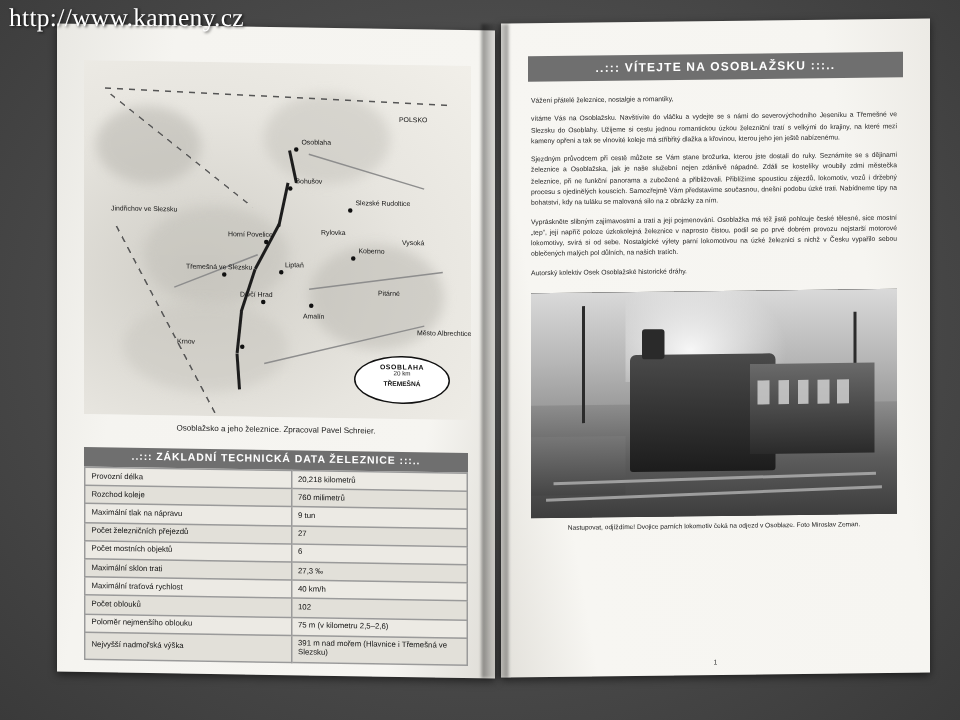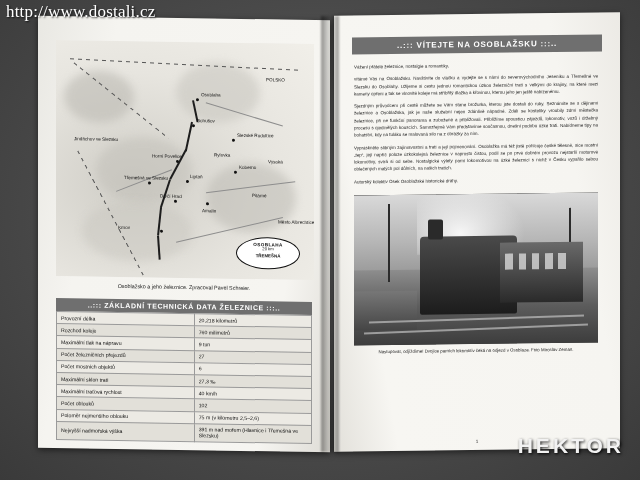--- a/index.html
+++ b/index.html
@@ -158,22 +158,21 @@
   .pagenum{
     position:absolute;bottom:6px;left:0;right:0;text-align:center;
     font-size:4.6px;color:#333;
   }
 </style>
 </head>
 <body>
 
 <div id="photo">
 
-  <div class="url-watermark">http://www.dostali.cz</div>
-  <div class="hektor">HEKTOR</div>
+  <div class="url-watermark">http://www.kameny.cz</div>
 
   <div class="book">
 
     <div class="page page-left">
       <div class="page-inner">
 
         <div class="map-box">
           <div class="map-bg"></div>
 
           <div class="blob" style="left:8px;top:30px;width:70px;height:52px;background:#b9b7b0;"></div>

